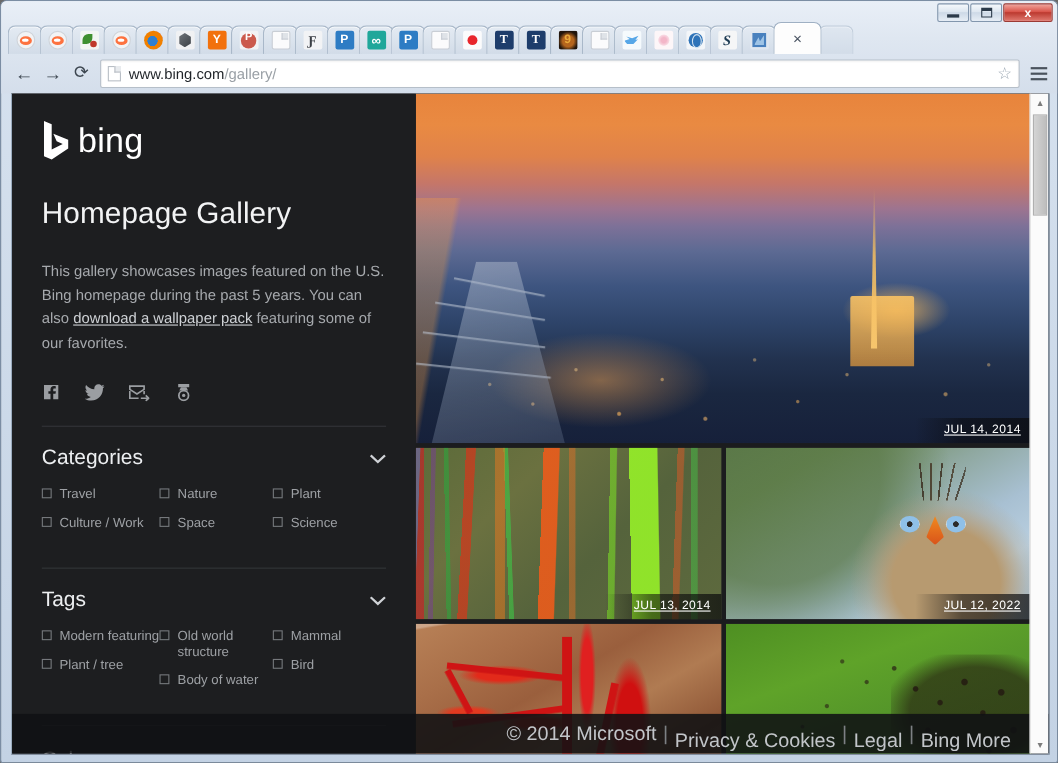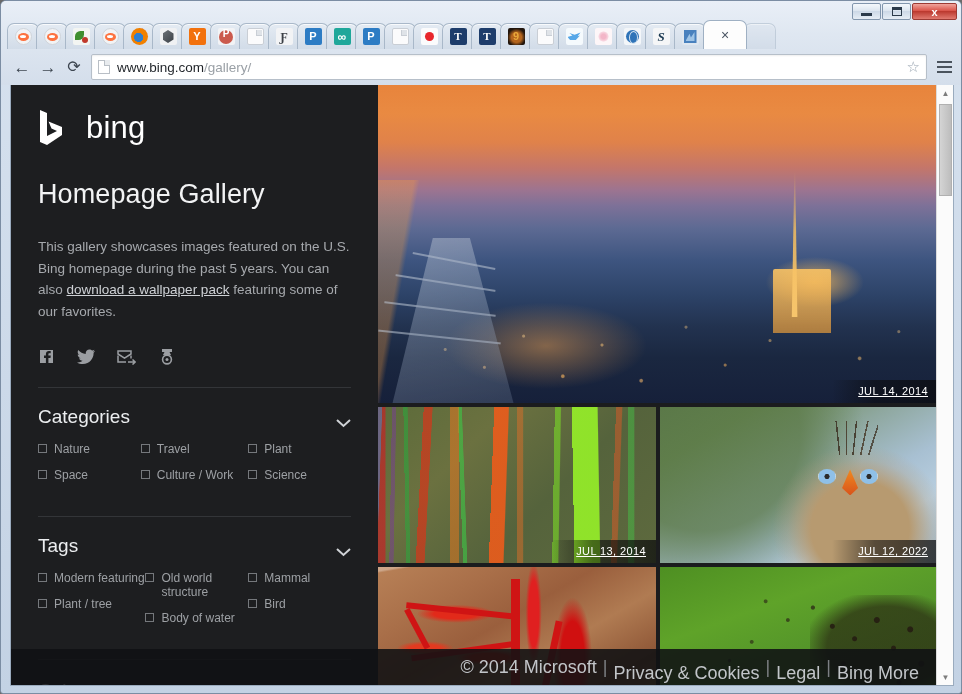--- a/index.html
+++ b/index.html
@@ -159,39 +159,39 @@
     position: absolute; left: 9px; top: 84px; width: 944px; height: 601px;
     background: #1b1c1e; overflow: hidden;
     border: 1px solid #9aabbe; border-top: none;
   }
 
   
   #sidebar {
     position: absolute; left: 0; top: 0; width: 367px; height: 601px;
     background: #1d1e20; padding: 18px 27px 0 27px; color: #c9cbce;
   }
-  #bing-logo { display: flex; align-items: center; gap: 21px; margin-top: 6px; }
+  #bing-logo { display: flex; align-items: center; gap: 6px; margin-top: 6px; }
   #bing-mark { width: 27px; height: 38px; position: relative; }
   #bing-mark svg { display: block; }
   #bing-word { font-size: 31px; color: #fff; font-weight: 300; letter-spacing: .2px;
                font-family: "Liberation Sans", sans-serif; }
   #gallery-title {
     margin-top: 32px; font-size: 27px; color: #f2f3f4; font-weight: 300; letter-spacing: .1px;
   }
   #gallery-desc {
     margin-top: 26px; font-size: 13.5px; line-height: 21.5px; color: #a6a9ad;
     max-width: 320px;
   }
   #gallery-desc a { color: #cfd2d6; text-decoration: underline; }
   #social { display: flex; gap: 22px; margin-top: 26px; align-items: center; color:#9b9ea2; }
   #social svg { display: block; }
 
   .divider { height: 1px; background: #333538; margin: 22px 0 0 0; }
   .section-head {
-    display: flex; align-items: flex-end; justify-content: space-between;
+    display: flex; align-items: center; justify-content: space-between;
     margin-top: 18px;
   }
   .section-title { font-size: 19px; color: #eceef0; font-weight: 300; }
   .chev { color: #cfd2d6; font-size: 13px; }
   .chev svg { display:block; }
 
   .opt-grid { display: flex; margin-top: 14px; }
   .opt-col { width: 110px; }
   .opt-col.wide { width: 115px; }
   .opt {
@@ -545,38 +545,38 @@
       <div class="section-head">
         <span class="section-title">Categories</span>
         <span class="chev">
           <svg width="15" height="9" viewBox="0 0 15 9">
               <path d="M1 1l6.5 6L14 1" fill="none" stroke="#cfd2d6" stroke-width="2"></path>
             </svg>
         </span>
       </div>
 
       <div class="opt-grid">
+        <div class="opt-col wide">
+          <div class="opt">
+            <span class="cbox"></span>
+            <span>Travel</span>
+          </div>
+          <div class="opt">
+            <span class="cbox"></span>
+            <span>Culture / Work</span>
+          </div>
+        </div>
         <div class="opt-col">
           <div class="opt">
             <span class="cbox"></span>
             <span>Nature</span>
           </div>
           <div class="opt">
             <span class="cbox"></span>
             <span>Space</span>
-          </div>
-        </div>
-        <div class="opt-col wide">
-          <div class="opt">
-            <span class="cbox"></span>
-            <span>Travel</span>
-          </div>
-          <div class="opt">
-            <span class="cbox"></span>
-            <span>Culture / Work</span>
           </div>
         </div>
         <div class="opt-col">
           <div class="opt">
             <span class="cbox"></span>
             <span>Plant</span>
           </div>
           <div class="opt">
             <span class="cbox"></span>
             <span>Science</span>

